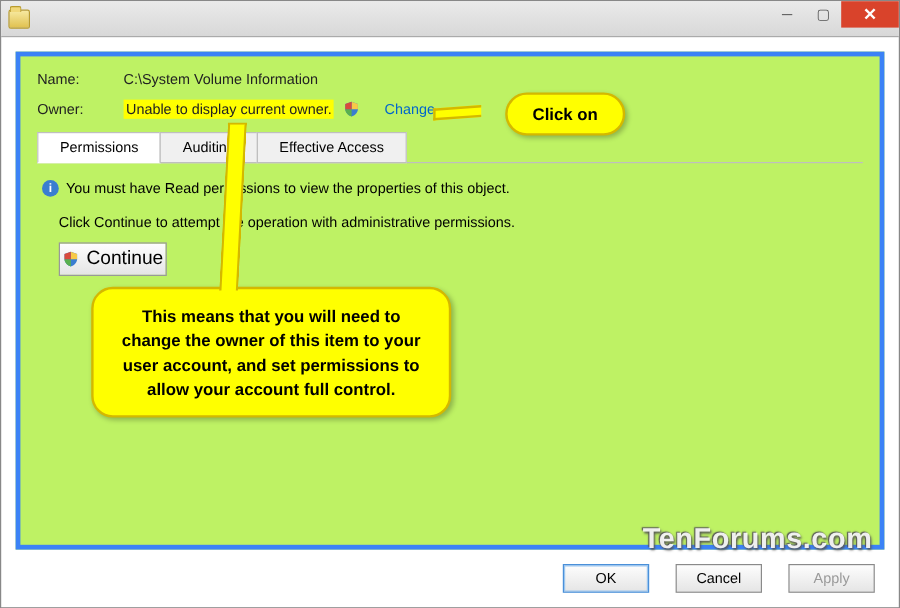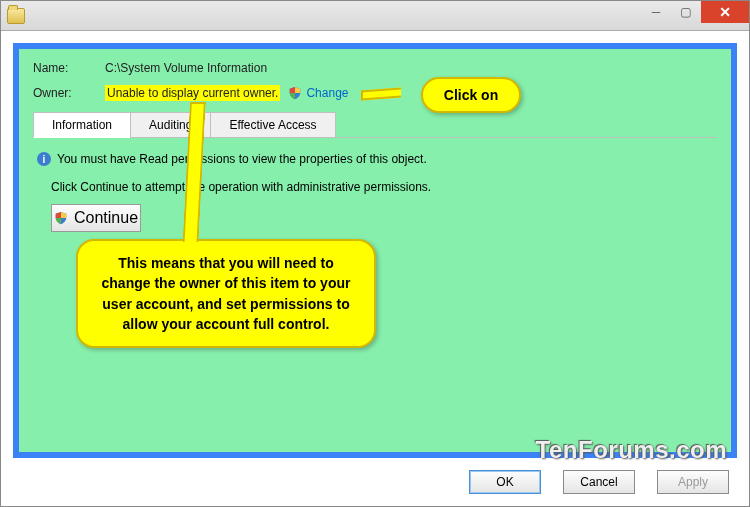--- a/index.html
+++ b/index.html
@@ -58,35 +58,35 @@
     width: 48px;
     background: #d9432b;
     color:#fff;
     font-size:14px;
     font-weight:bold;
   }
   
   .content {
     position: absolute;
     left: 12px; right: 12px; top: 42px; bottom: 48px;
-    border: 6px solid #3b82f6;
-    background: #86efac;
+    border: 4px solid #3b82f6;
+    background: #bef264;
     padding: 12px 14px;
   }
   .row { display:flex; margin-bottom:10px; align-items:center; font-size:12px; color:#222; }
   .row .label { width: 72px; }
   .owner-text {
     background: #ffff00;
     padding: 1px 2px;
   }
   .change-link {
     color: #0066cc;
     margin-left: 8px;
     display:flex; align-items:center;
-    gap:4px;
+    gap:20px;
   }
   .shield {
     width:14px; height:14px;
     display:inline-block;
   }
   
   .tabs {
     display:flex;
     border-bottom: 1px solid #bfbfbf;
     margin-top: 6px;
@@ -233,21 +233,21 @@
             <path d="M8 1 L14 3 V8 L8 8 Z" fill="#f7c948"></path>
             <path d="M8 8 L8 15 C5 14 2 11 2 8 Z" fill="#5ab04d"></path>
             <path d="M8 1 L2 3 V8 L8 8 Z" fill="#d94b3d"></path>
           </svg>
       </span>
       <span>Change</span>
     </a>
   </div>
 
   <div class="tabs">
-    <div class="tab active">Information</div>
+    <div class="tab active">Permissions</div>
     <div class="tab">Auditing</div>
     <div class="tab">Effective Access</div>
   </div>
 
   <div class="tabbody">
     <div class="info-line">
       <span class="info-icon">i</span>
       <span>You must have Read permissions to view the properties of this object.</span>
     </div>
     <div class="sub-line">Click Continue to attempt the operation with administrative permissions.</div>

